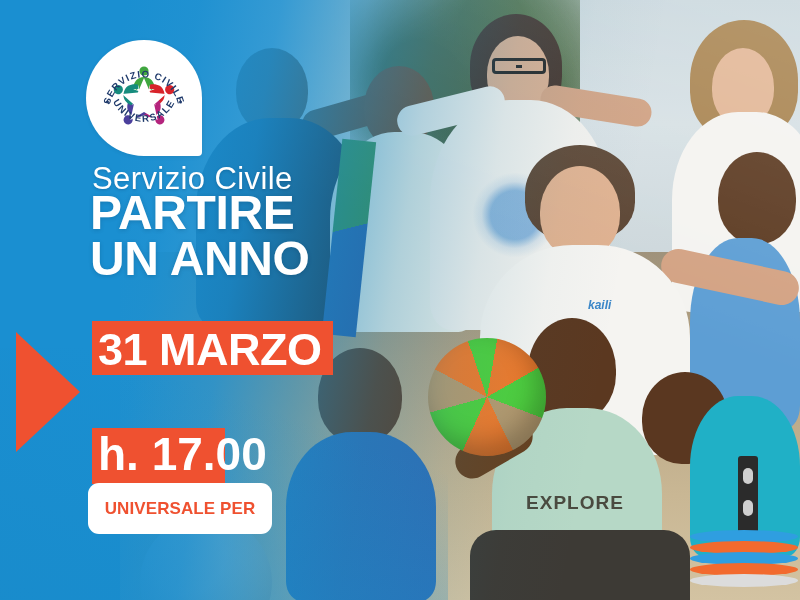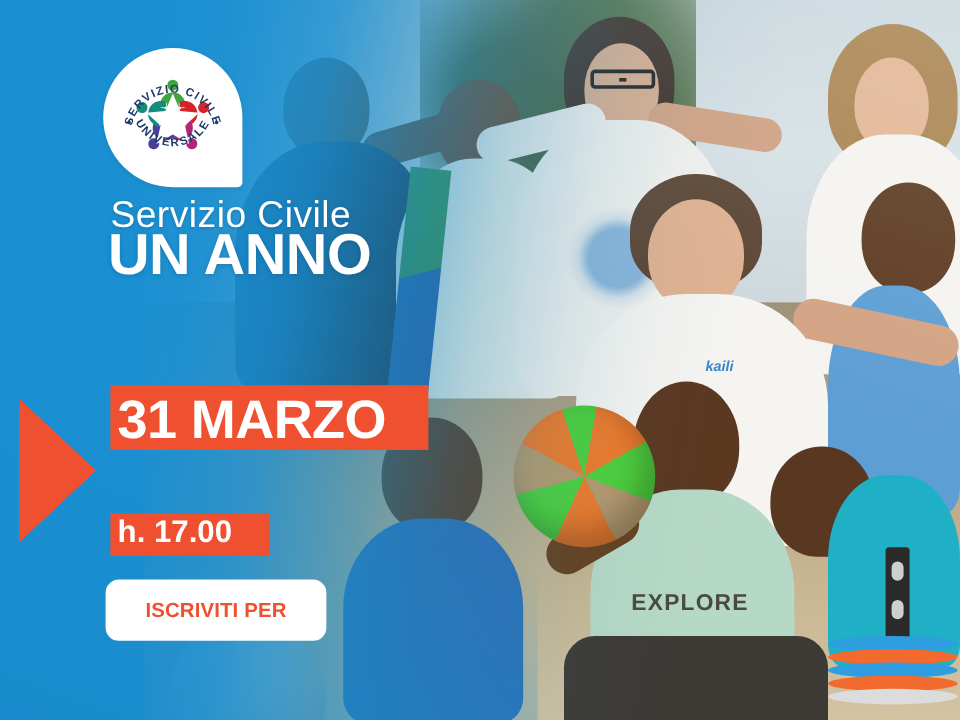--- a/index.html
+++ b/index.html
@@ -247,21 +247,21 @@
     line-height: .95;
     letter-spacing: -.4px;
     text-shadow: 0 1px 4px rgba(0,40,70,.22);
   }
   .headline div { white-space: nowrap; }
 
   
   .date-block {
     position: absolute;
     left: 92px; top: 321px;
-    width: 265px;
+    width: 241px;
     background: #ef5130;
     padding: 6px 0 2px 0;
     box-sizing: border-box;
   }
   .date-line, .webinar-line {
     color: #ffffff;
     font-size: 45px;
     font-weight: bold;
     line-height: 1.02;
     letter-spacing: -.5px;
@@ -271,21 +271,21 @@
   .time-block {
     position: absolute;
     left: 92px; top: 428px;
     width: 133px;
     background: #ef5130;
     box-sizing: border-box;
     padding: 2px 0 6px 0;
   }
   .time-line {
     color: #ffffff;
-    font-size: 26px;
+    font-size: 46px;
     font-weight: bold;
     line-height: 1.05;
     padding: 0 6px;
     white-space: nowrap;
   }
 
   
   .play-triangle {
     position: absolute;
     left: 16px; top: 332px;
@@ -430,29 +430,30 @@
         <textPath href="#arcBot" startOffset="50%" text-anchor="middle" aria-label="UNIVERSALE">UNIVERSALE</textPath>
       </text>
 
       <circle cx="13.5" cy="54" r="1.5" fill="#1f3a6b"></circle>
       <circle cx="86.5" cy="54" r="1.5" fill="#1f3a6b"></circle>
     </svg>
   </div>
 
   <div class="kicker">Servizio Civile</div>
   <div class="headline">
+    <div>PARTIRE</div>
     <div>UN ANNO</div>
   </div>
 
   <div class="play-triangle"></div>
 
   <div class="date-block">
     <div class="date-line">31 MARZO</div>
   </div>
   <div class="time-block">
     <div class="time-line">h. 17.00</div>
   </div>
 
   <button class="cta-button">
-    <span>ISCRIVITI PER</span>
+    <span>UNIVERSALE PER</span>
   </button>
 
 </div>
 
 </body></html>

